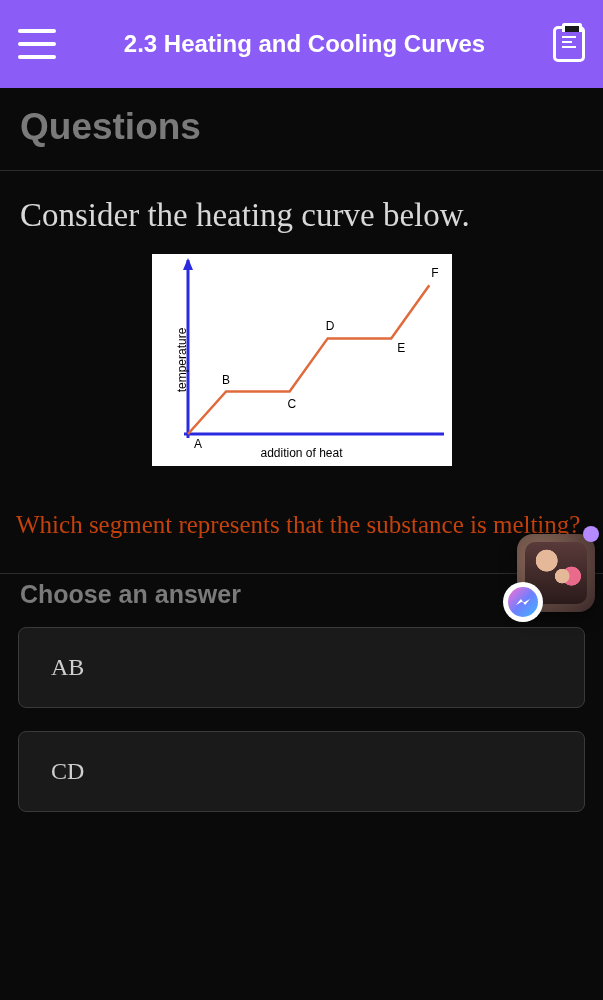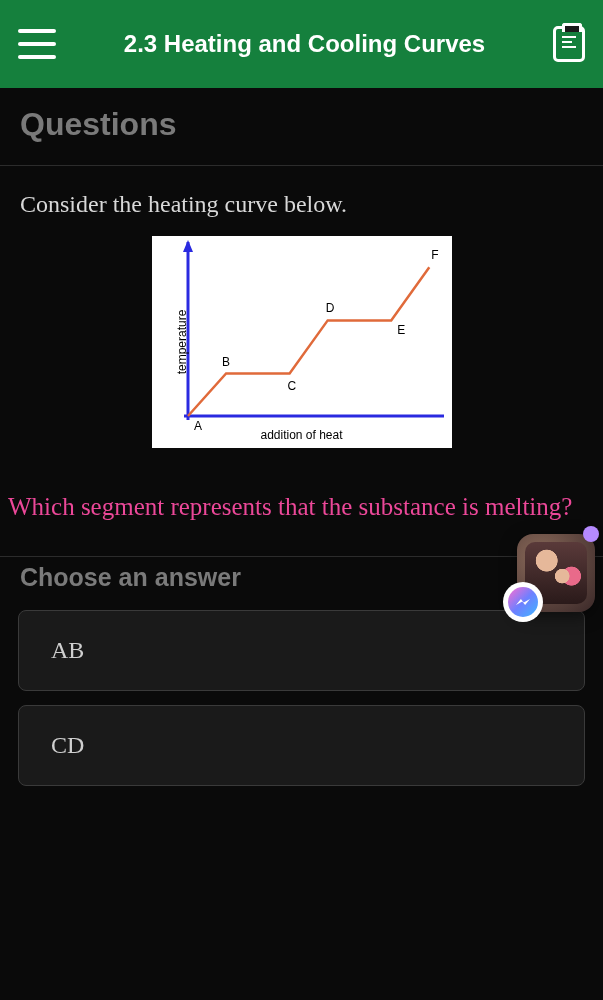--- a/index.html
+++ b/index.html
@@ -6,21 +6,21 @@
   body {
     width: 603px;
     height: 1000px;
     background: #0a0a0a;
     color: #e8e8e8;
     font-family: Georgia, 'Times New Roman', serif;
     overflow: hidden;
     position: relative;
   }
   .header {
-    background: #15803d;
+    background: #8b5cf6;
     height: 88px;
     display: flex;
     align-items: center;
     justify-content: space-between;
     padding: 0 18px;
   }
   .hamburger {
     width: 38px;
     height: 30px;
     display: flex;
@@ -71,30 +71,30 @@
   .notes-lines span {
     display: block;
     height: 2px;
     background: #fff;
     margin-bottom: 3px;
   }
   .notes-lines span:nth-child(2){width:70%}
   .section-title {
     font-family: -apple-system, 'Segoe UI', Arial, sans-serif;
     font-weight: 700;
-    font-size: 32px;
+    font-size: 37px;
     color: #7a7a7a;
     padding: 18px 20px 22px;
   }
   .divider {
     height: 1px;
     background: #2c2c2c;
   }
   .question-text {
-    font-size: 24px;
+    font-size: 33px;
     padding: 22px 20px 12px;
     line-height: 1.35;
     color: #d8d8d8;
   }
   .chart-wrap {
     display: flex;
     justify-content: center;
     margin: 4px 0 2px;
   }
   .chart {
@@ -120,23 +120,23 @@
     bottom: 6px;
     left: 0;
     right: 0;
     text-align: center;
     font-family: Arial, sans-serif;
     font-size: 12px;
     color: #000;
   }
   .subq {
     font-size: 25px;
-    padding: 40px 8px 32px;
+    padding: 40px 16px 32px;
     line-height: 1.35;
-    color: #ec4899;
+    color: #c2410c;
   }
   .choose-row {
     display: flex;
     align-items: center;
     justify-content: space-between;
     padding: 6px 20px 18px;
   }
   .choose-label {
     font-family: -apple-system, 'Segoe UI', Arial, sans-serif;
     font-weight: 700;
@@ -150,21 +150,21 @@
     color: #4f7fff;
   }
   .answers {
     padding: 0 18px;
   }
   .answer {
     background: #1a1a1a;
     border: 1px solid #3a3a3a;
     border-radius: 8px;
     padding: 26px 32px;
-    margin-bottom: 14px;
+    margin-bottom: 23px;
     font-size: 24px;
     color: #cfcfcf;
     cursor: pointer;
   }
   .floating {
     position: absolute;
     top: 534px;
     right: 8px;
     width: 78px;
     height: 78px;

